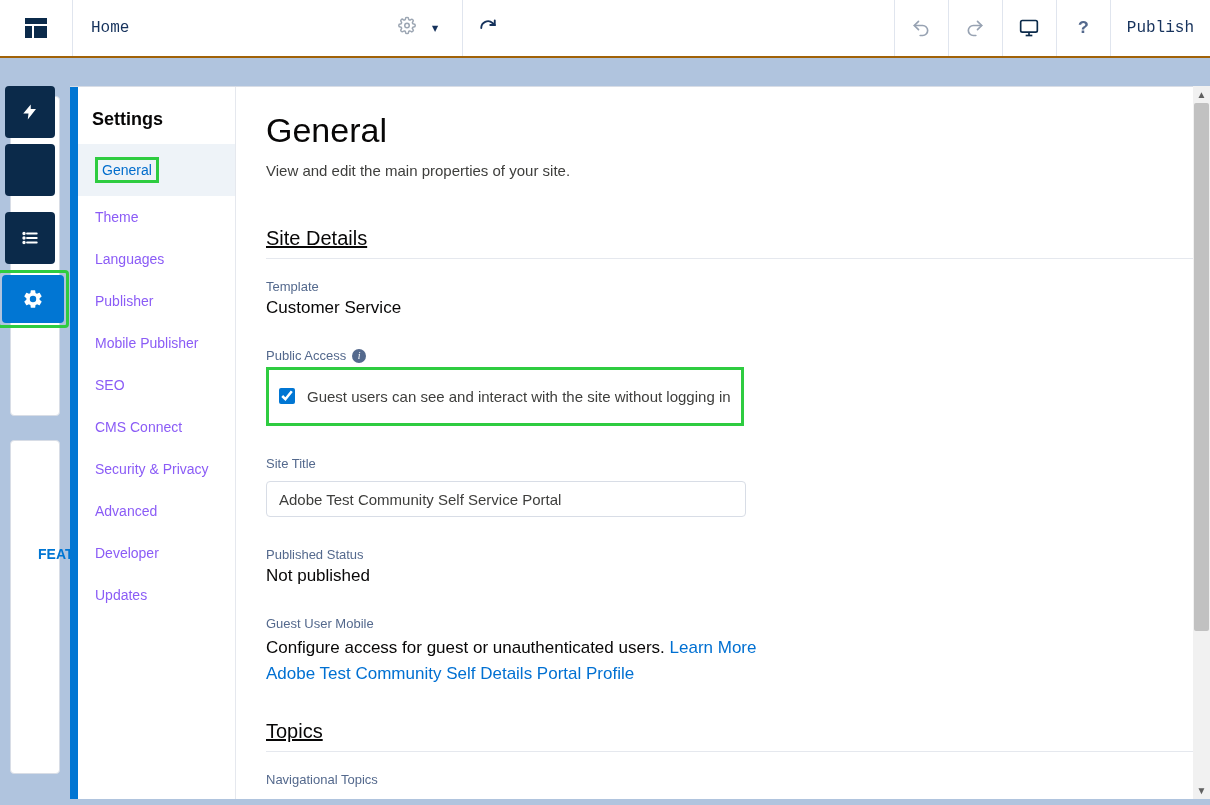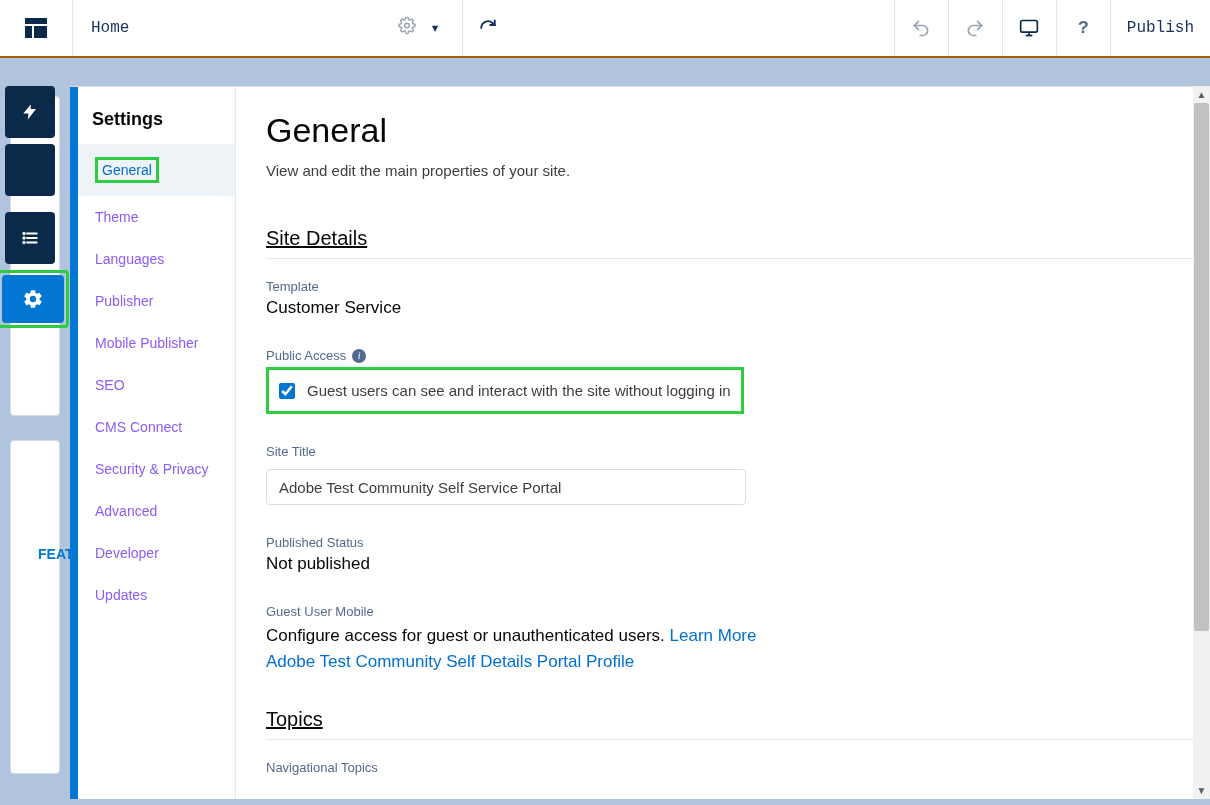--- a/index.html
+++ b/index.html
@@ -35,21 +35,21 @@
   .side-item .hl { display:inline-block; padding:2px 4px; border:3px solid #2ecc40;}
   .panel-main { flex: 1; position: relative; padding: 24px 30px; overflow:hidden; }
   .close-x { position: absolute; top: 18px; right: 20px; color: #97a2b2; font-size: 20px; cursor: pointer; }
   .panel-main h1 { font-size: 34px; font-weight: 400; color: #080707; margin-bottom: 12px; }
   .subtitle { font-size: 15px; color: #3e3e3c; margin-bottom: 48px; }
   .section-title { font-size: 20px; font-weight: 400; color: #080707; padding-bottom: 8px; border-bottom: 1px solid #e5e8ee; margin-bottom: 20px; text-decoration: underline; }
   .field { margin-bottom: 30px; }
   .field-label { font-size: 13px; color: #54698d; margin-bottom: 4px; display:flex; align-items:center; gap:6px;}
   .field-value { font-size: 17px; color: #080707; }
   .info-badge { width:14px; height:14px; background:#54698d; color:#fff; border-radius:50%; display:inline-flex; align-items:center; justify-content:center; font-size:10px; font-style:italic; font-family:serif;}
-  .checkbox-row { display:flex; align-items:center; gap:12px; border:3px solid #2ecc40; padding:12px 10px; width:fit-content; margin-top:4px;}
+  .checkbox-row { display:flex; align-items:flex-start; gap:12px; border:3px solid #2ecc40; padding:18px 10px; width:fit-content; margin-top:4px;}
   .checkbox-row input { width:16px; height:16px; accent-color:#0176d3;}
   .checkbox-row label { font-size:15px; color:#3e3e3c;}
   .text-input { width:480px; height:36px; border:1px solid #d8dde6; border-radius:4px; padding:0 12px; font-size:15px; color:#3e3e3c; margin-top:6px;}
   .link { color:#0070d2; cursor:pointer;margin-top:40px;}
   .guest-desc { font-size:17px; color:#080707; line-height:1.5;}
   
   .scroll-track { position:absolute; right:0; top:86px; width:17px; height:713px; background:#f1f1f1;}
   .scroll-thumb { position:absolute; right:1px; top:0; width:15px; height:528px; background:#c1c1c1; border-radius:2px;}
   .scroll-arrow { position:absolute; right:0; width:17px; height:17px; background:#f1f1f1; display:flex; align-items:center; justify-content:center; color:#606060; font-size:10px;}
   

